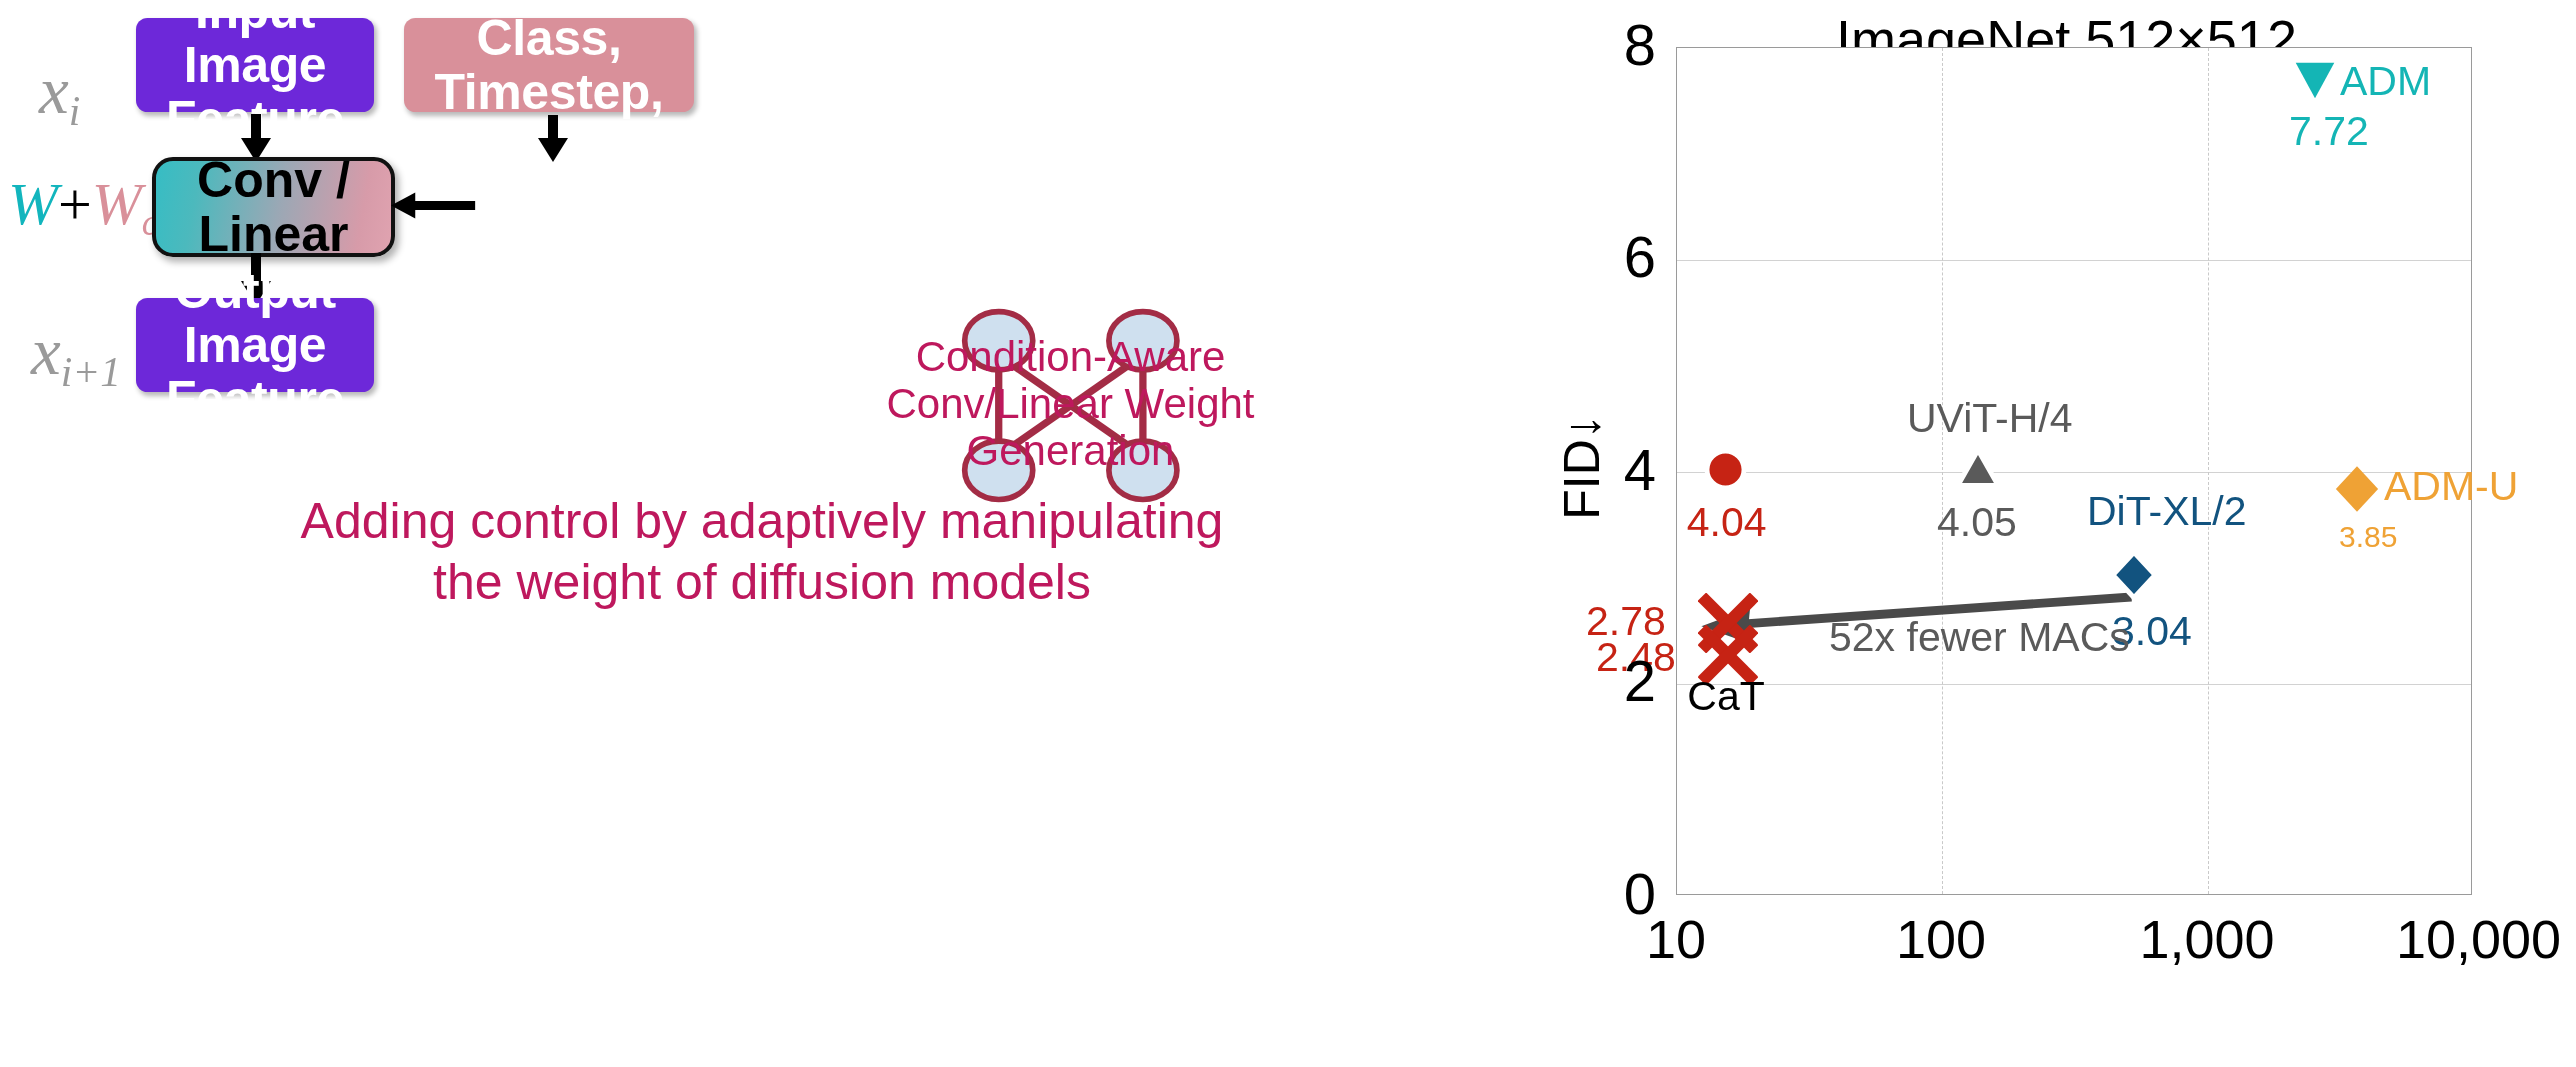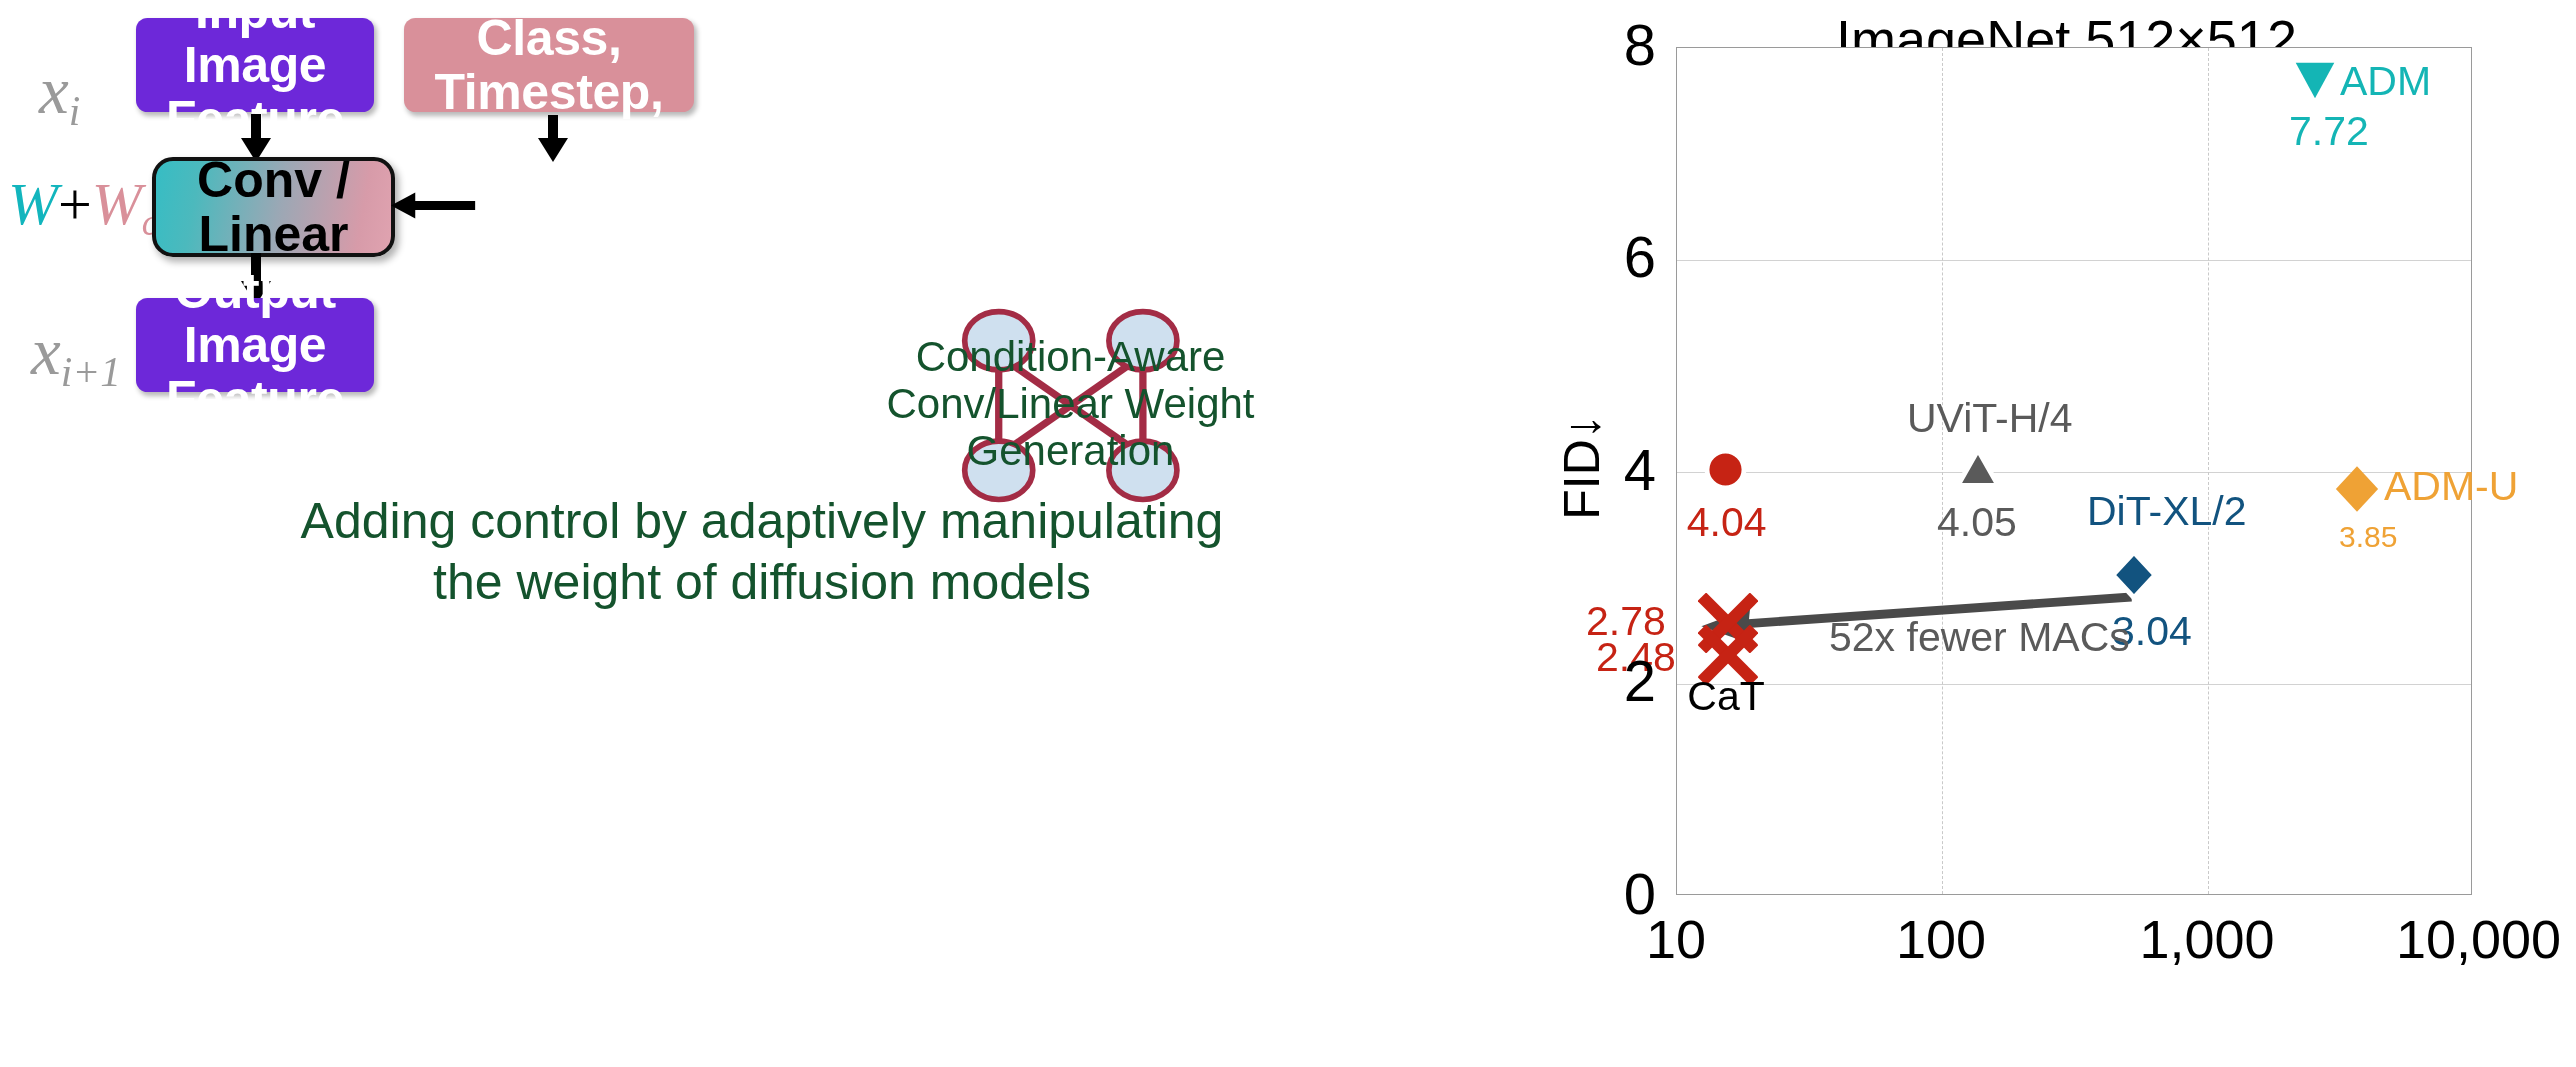--- a/index.html
+++ b/index.html
@@ -13,21 +13,21 @@
   .grad-box{background:linear-gradient(100deg,#36bdc4 0%,#4cb9bd 18%,#9aa8b5 52%,#d79ba9 86%,#e0a3b0 100%);
             color:#000;font-size:50px;border:4px solid #111;border-radius:21px;box-shadow:3.2px 4.9px 7.3px rgba(0,0,0,.30);}
 
   .math{position:absolute;font-family:"Liberation Serif",serif;font-style:italic;}
   .math .sub{font-size:.62em;vertical-align:-0.30em;font-style:italic;}
 
   .arrow-v{position:absolute;width:0;}
   .arrow-v .shaft{position:absolute;left:0;top:0;width:9.7px;background:#000;}
   .arrow-v .head{position:absolute;left:-10.5px;width:0;height:0;border-left:15.4px solid transparent;border-right:15.4px solid transparent;border-top:24px solid #000;}
 
-  .caption{position:absolute;text-align:center;color:#14532d;line-height:1.12;}
+  .caption{position:absolute;text-align:center;color:#be185d;line-height:1.12;}
 
   
   #chart{position:absolute;}
   .plot{position:absolute;background:#fff;border:1.6px solid #9a9a9a;box-sizing:border-box;}
   .gridh{position:absolute;height:0.8px;background:#d2d2d2;left:0;right:0;}
   .gridv{position:absolute;width:0;border-left:1.6px dashed #c9c9c9;top:0;bottom:0;}
   .ytick{position:absolute;font-size:58px;color:#000;font-weight:400;text-align:right;width:97px;font-family:"Liberation Sans",sans-serif;}
   .xtick{position:absolute;font-size:54px;color:#000;text-align:center;}
   .axlabel{position:absolute;font-size:50px;color:#000;}
   .chart-title{position:absolute;font-size:54px;color:#000;text-align:center;}

